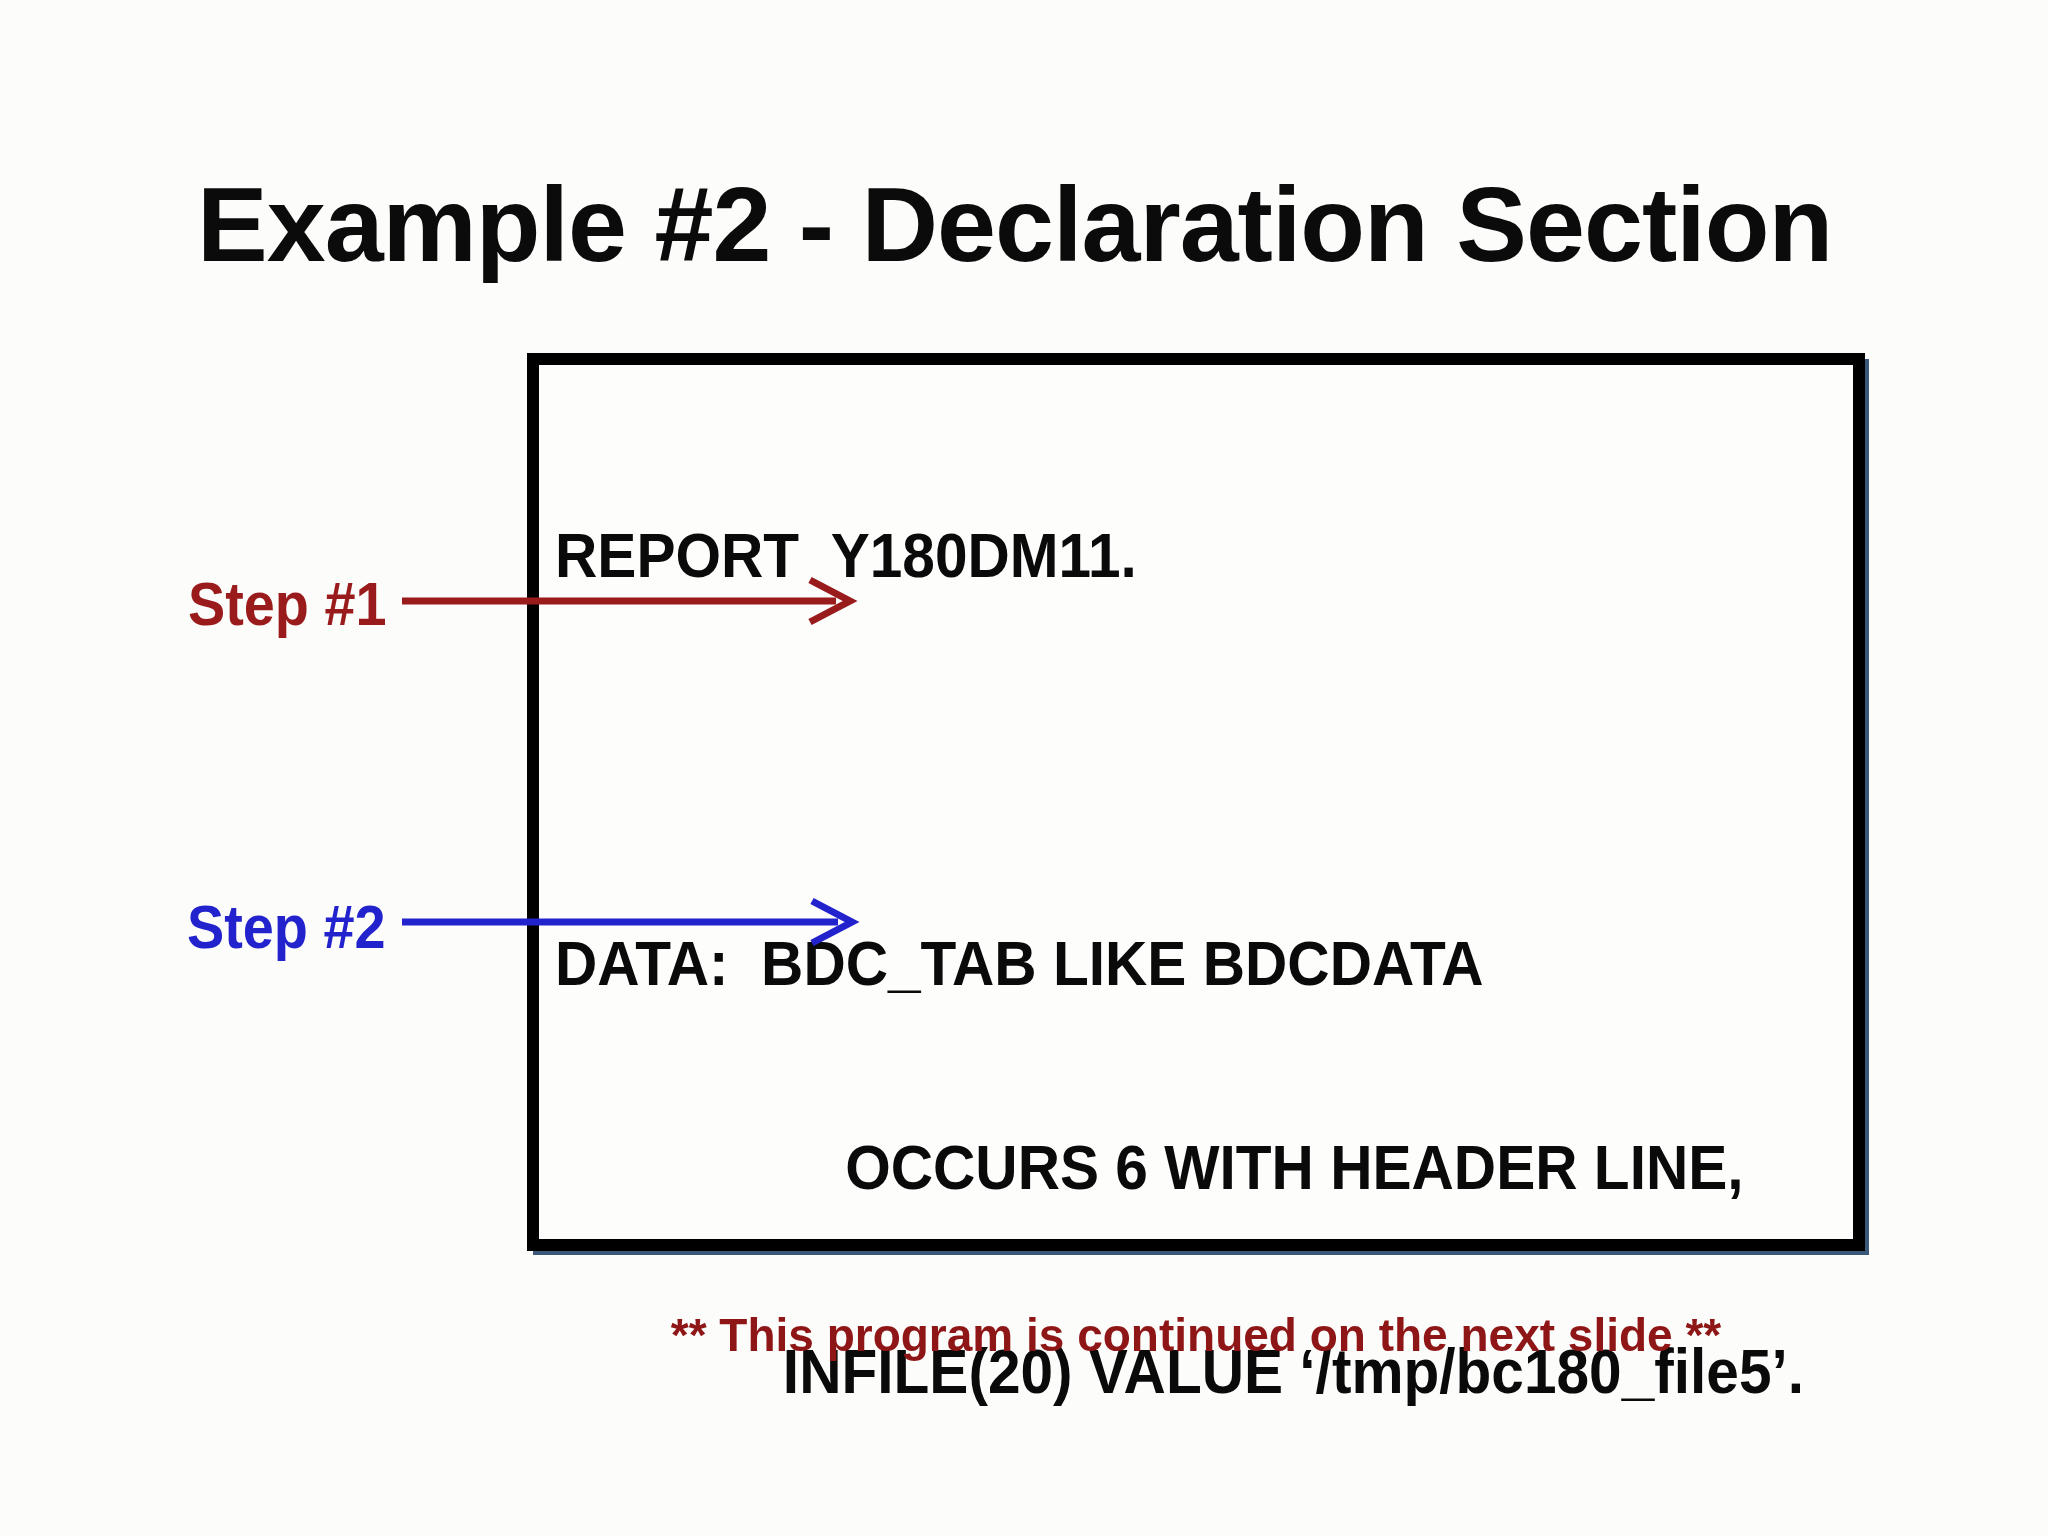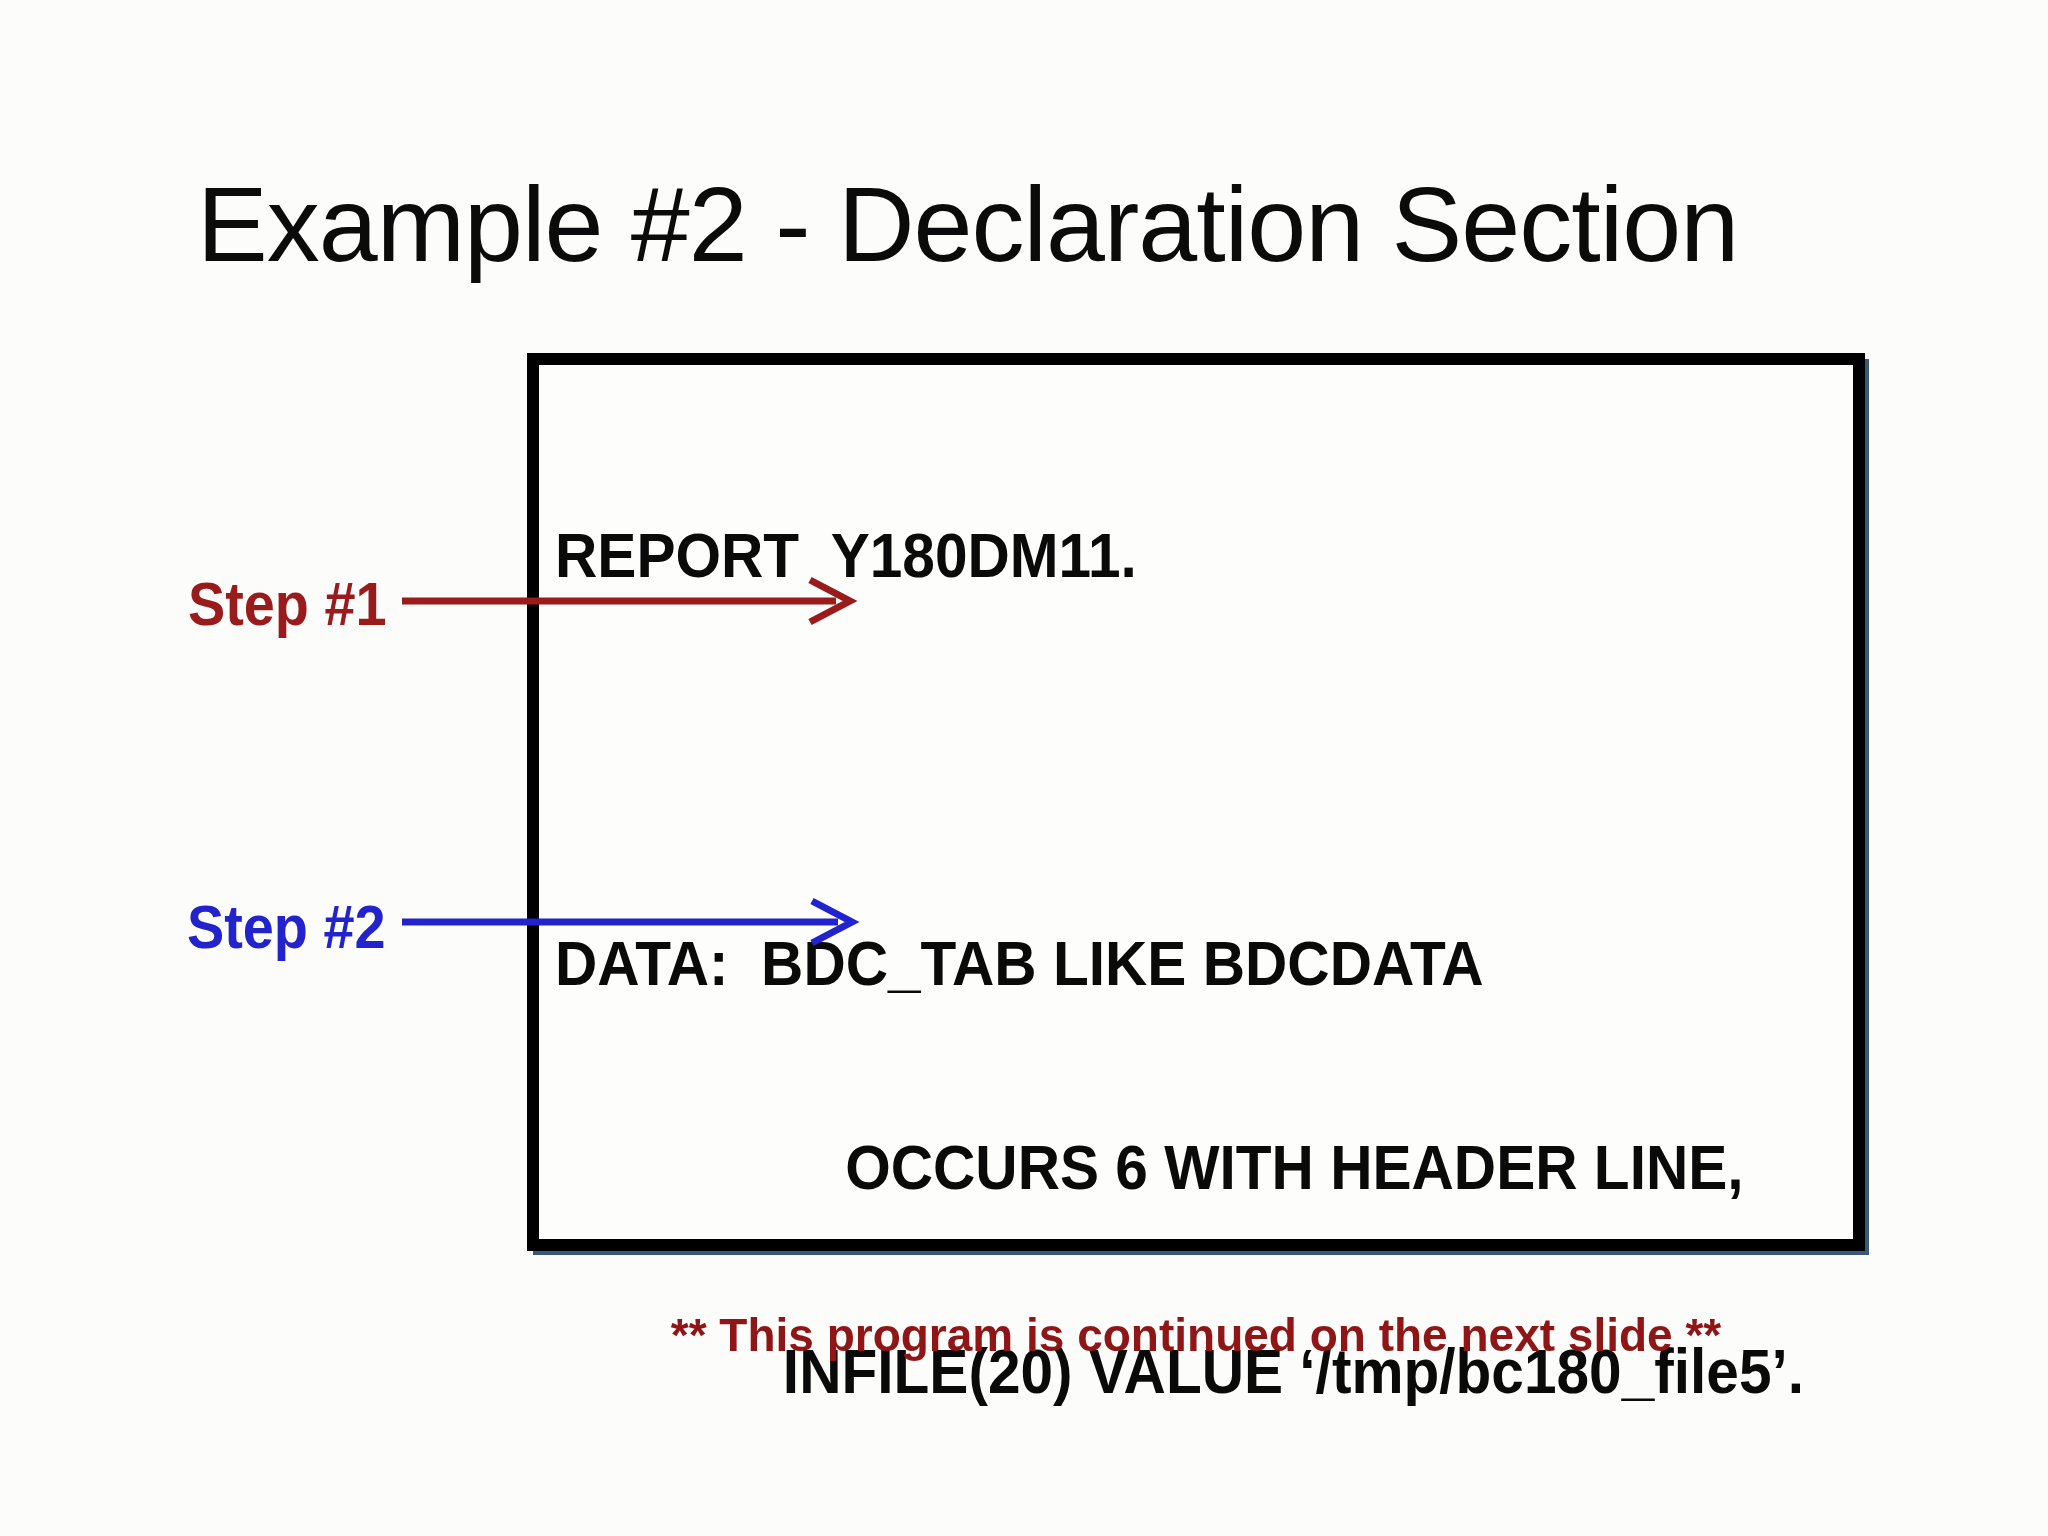--- a/index.html
+++ b/index.html
@@ -7,21 +7,21 @@
     position:relative;
     width:2048px;height:1536px;
     background:#fcfcfb;
     overflow:hidden;
     font-family:"Liberation Sans",sans-serif;
   }
   .title{
     position:absolute;
     left:197px;top:98px;
     font-size:106px;line-height:1.05;
-    font-weight:400;
+    font-weight:700;
     letter-spacing:-1px;
     color:#0b0b0b;
     white-space:nowrap;
   }
   .code-box{
     position:absolute;
     left:527px;top:353px;
     width:1338px;height:898px;
     box-sizing:border-box;
     border:12px solid #000;

